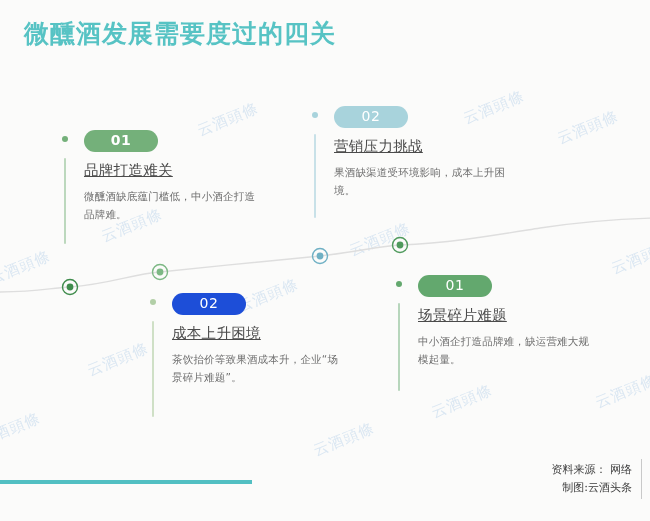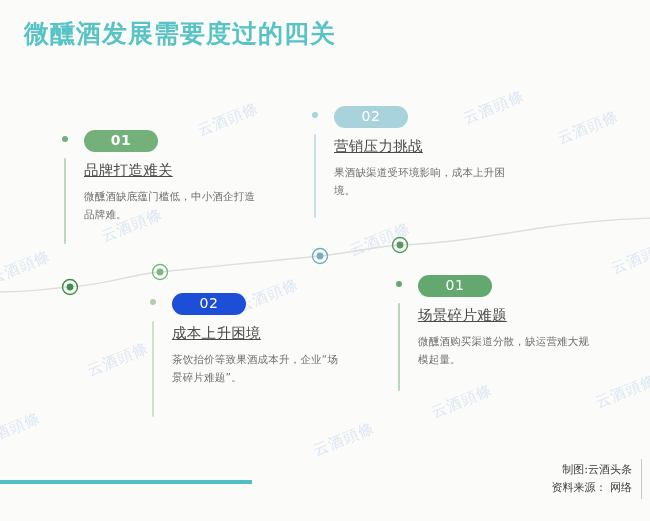--- a/index.html
+++ b/index.html
@@ -235,27 +235,27 @@
       <div class="b-body">果酒缺渠道受环境影响，成本上升困境。</div>
     </div>
   </div>
 
   <div class="block" style="left:396px; top:275px;">
     <div class="dot" style="background:#63a86e;"></div>
     <div class="vline" style="height:88px; background:#b7d6bc;"></div>
     <div class="inner">
       <div class="badge" style="background:#63a86e;">01</div>
       <div class="b-head">场景碎片难题</div>
-      <div class="b-body">微醺酒购买渠道分散，缺运营难大规模起量。</div>
+      <div class="b-body">中小酒企打造品牌难，缺运营难大规模起量。</div>
     </div>
   </div>
 
   <div class="rule"></div>
 
   <div class="footer">
     <div class="src">
+      <div>资料来源： 网络</div>
       <div>制图:云酒头条</div>
-      <div>资料来源： 网络</div>
     </div>
     <div class="divider"></div>
   </div>
 
 </div>
 
 </body></html>

